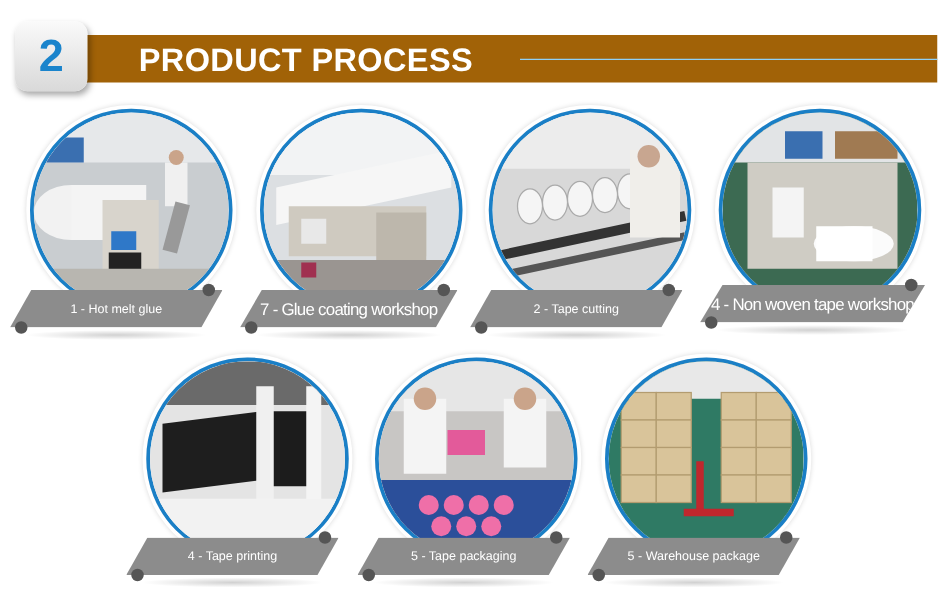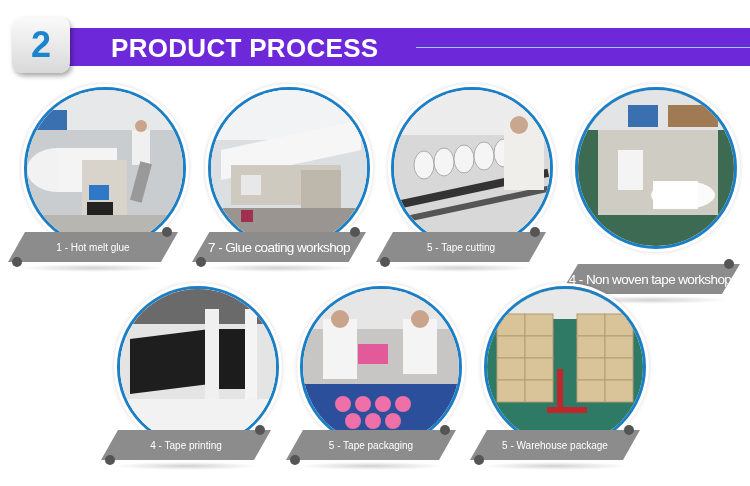--- a/index.html
+++ b/index.html
@@ -1,21 +1,21 @@
 <!DOCTYPE html>
 <html><head>
 <meta charset="utf-8">
 <style>
   html, body { margin:0; padding:0; }
   body { width:750px; height:486px; background:#ffffff; position:relative; overflow:hidden; font-family:"Liberation Sans", sans-serif; }
   .num-box { position:absolute; left:12px; top:17px; width:58px; height:56px; border-radius:10px;
     background:linear-gradient(#fafafa,#d9d9d9); box-shadow:2px 3px 5px rgba(0,0,0,0.35); z-index:2;
     display:flex; align-items:center; justify-content:center; }
   .num-box span { color:#1a84cc; font-weight:bold; font-size:36px; }
-  .title-bar { position:absolute; left:66px; top:28px; width:684px; height:38px; background:#6d28d9; }
+  .title-bar { position:absolute; left:66px; top:28px; width:684px; height:38px; background:#a16207; }
   .title-text { position:absolute; left:45px; top:5px; color:#ffffff; font-weight:bold; font-size:26px; letter-spacing:0.3px; }
   .title-line { position:absolute; left:350px; top:19px; right:0; height:1px; background:#8fd0f5; }
   .circle { position:absolute; width:156px; height:156px; border-radius:50%; border:3px solid #1a7fc6;
     box-shadow:0 0 0 3px #ffffff, 0 0 4px 3px rgba(0,0,0,0.15); overflow:hidden; }
   .photo { width:100%; height:100%; }
   .label-wrap { position:absolute; width:170px; height:30px; }
   .label-shadow { position:absolute; left:12px; right:12px; bottom:-10px; height:8px; border-radius:50%;
     background:radial-gradient(ellipse at center, rgba(0,0,0,0.18), rgba(0,0,0,0) 70%); }
   .label { position:absolute; left:0; top:0; width:100%; height:100%; background:#8c8c8c;
     clip-path:polygon(10% 0, 100% 0, 90% 100%, 0 100%); display:flex; align-items:center; justify-content:center; }
@@ -95,39 +95,39 @@
     </g>
     <rect x="0" y="95" width="156" height="8" fill="#333" transform="rotate(-12 78 99)"></rect>
     <rect x="0" y="112" width="156" height="6" fill="#555" transform="rotate(-12 78 115)"></rect>
     <rect x="110" y="30" width="40" height="70" fill="#f0eeea"></rect>
     <circle cx="125" cy="35" r="9" fill="#c8a690"></circle>
   </svg>
 </div>
 <div class="label-wrap" style="left:376px;top:232px;">
   <div class="label-shadow"></div>
   <div class="label">
-      <span>5 - Tape cutting</span>
+      <span>2 - Tape cutting</span>
     </div>
   <div class="pin tr"></div>
   <div class="pin bl"></div>
 </div>
 
 <div class="circle" style="left:575px;top:87px;">
   <svg class="photo" viewBox="0 0 156 156">
     <rect width="156" height="156" fill="#3c6a52"></rect>
     <rect x="0" y="0" width="156" height="40" fill="#e2e4e6"></rect>
     <rect x="50" y="15" width="30" height="22" fill="#3a6fb0"></rect>
     <rect x="90" y="15" width="50" height="22" fill="#a07a52"></rect>
     <rect x="20" y="40" width="120" height="85" fill="#cfccc4"></rect>
     <rect x="40" y="60" width="25" height="40" fill="#f4f4f4"></rect>
     <ellipse cx="105" cy="105" rx="32" ry="14" fill="#fbfbfb"></ellipse>
     <rect x="75" y="91" width="45" height="28" fill="#ffffff"></rect>
   </svg>
 </div>
-<div class="label-wrap" style="left:560px;top:228px;width:180px;margin-top:36px;">
+<div class="label-wrap" style="left:560px;top:228px;width:180px;">
   <div class="label-shadow"></div>
   <div class="label narrow">
       <span>4 - Non woven tape workshop</span>
     </div>
   <div class="pin tr"></div>
   <div class="pin bl"></div>
 </div>
 
 <div class="circle" style="left:117px;top:286px;">
   <svg class="photo" viewBox="0 0 156 156">

